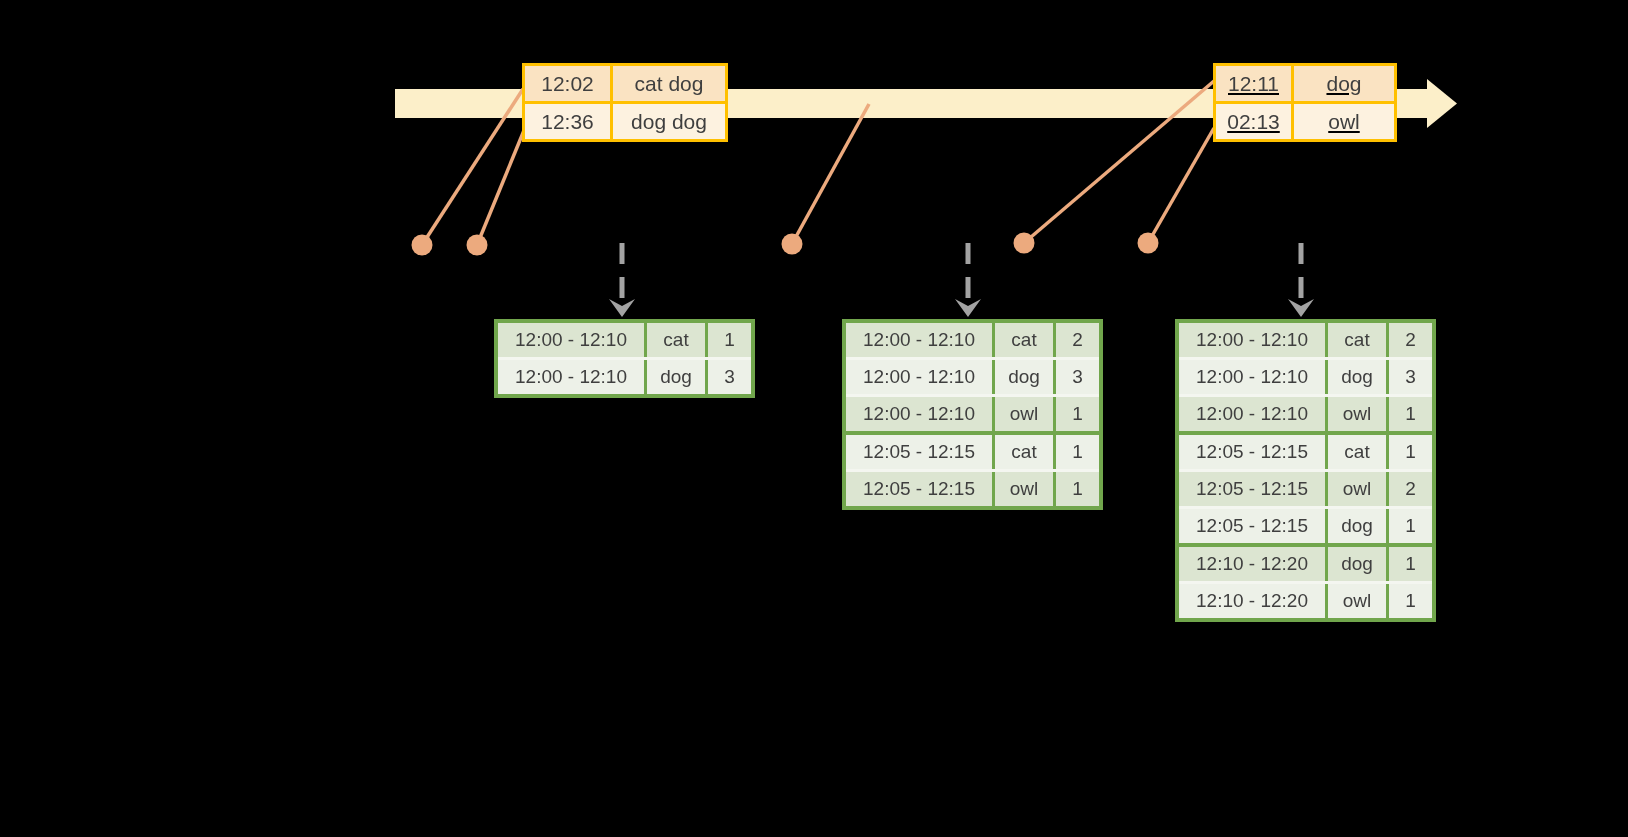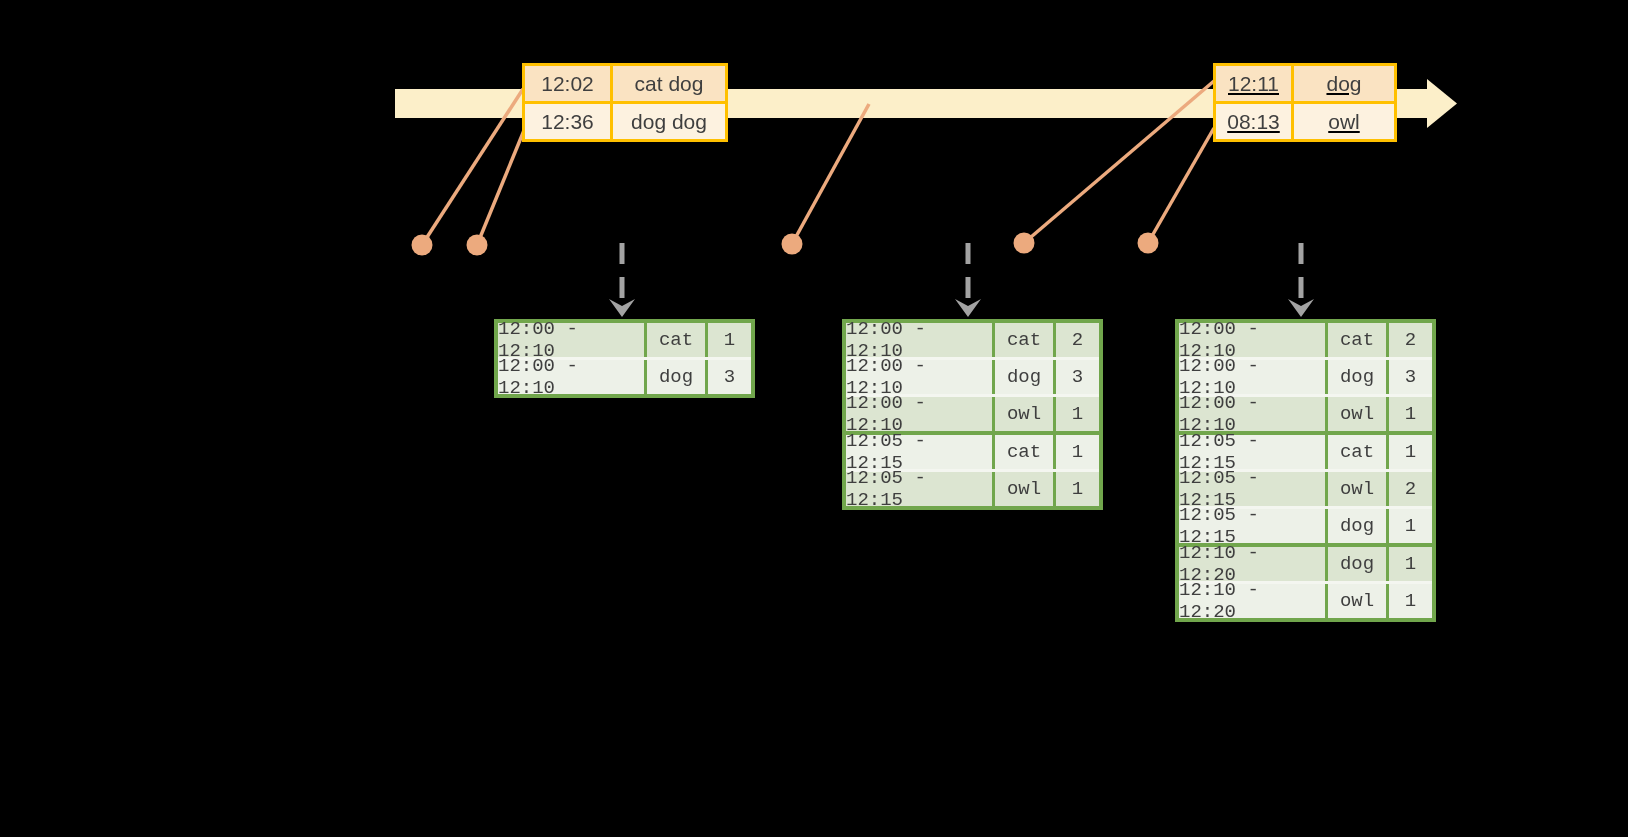--- a/index.html
+++ b/index.html
@@ -35,21 +35,20 @@
   
   .result-table{
     position:absolute;z-index:2;
     border:4px solid var(--result-border);
     background:var(--result-border);
     display:flex;flex-direction:column;
   }
   .result-row{
     display:grid;grid-template-columns:146px 58px 43px;column-gap:3px;
     background:var(--result-border);
-    font-family:Liberation Mono, monospace;
   }
   .result-row + .result-row{border-top:3px solid var(--result-sep);}
   .result-row.group-start{border-top:4px solid var(--result-border);}
   .result-cell{
     height:34px;display:flex;align-items:center;justify-content:center;
     font-size:19px;color:var(--ink);
   }
   .result-fill-dark{background:var(--result-dark);}
   .result-fill-light{background:var(--result-light);}
 </style>
@@ -94,21 +93,21 @@
         <div class="event-cell event-fill-light">12:36</div>
         <div class="event-cell event-fill-light">dog dog</div>
       </div>
     </div>
   <div class="event-table" id="et2" style="left:1213px;top:63px">
       <div class="event-row cols-b">
         <div class="event-cell event-fill-dark">12:11</div>
         <div class="event-cell event-fill-dark">dog</div>
       </div>
       <div class="event-row cols-b">
-        <div class="event-cell event-fill-light">08:13</div>
+        <div class="event-cell event-fill-light">02:13</div>
         <div class="event-cell event-fill-light">owl</div>
       </div>
     </div>
 
   <div class="result-table" id="rt0" style="left:494px;top:319px">
       <div class="result-row">
         <div class="result-cell result-fill-dark">12:00 - 12:10</div>
         <div class="result-cell result-fill-dark">cat</div>
         <div class="result-cell result-fill-dark">1</div>
       </div>

